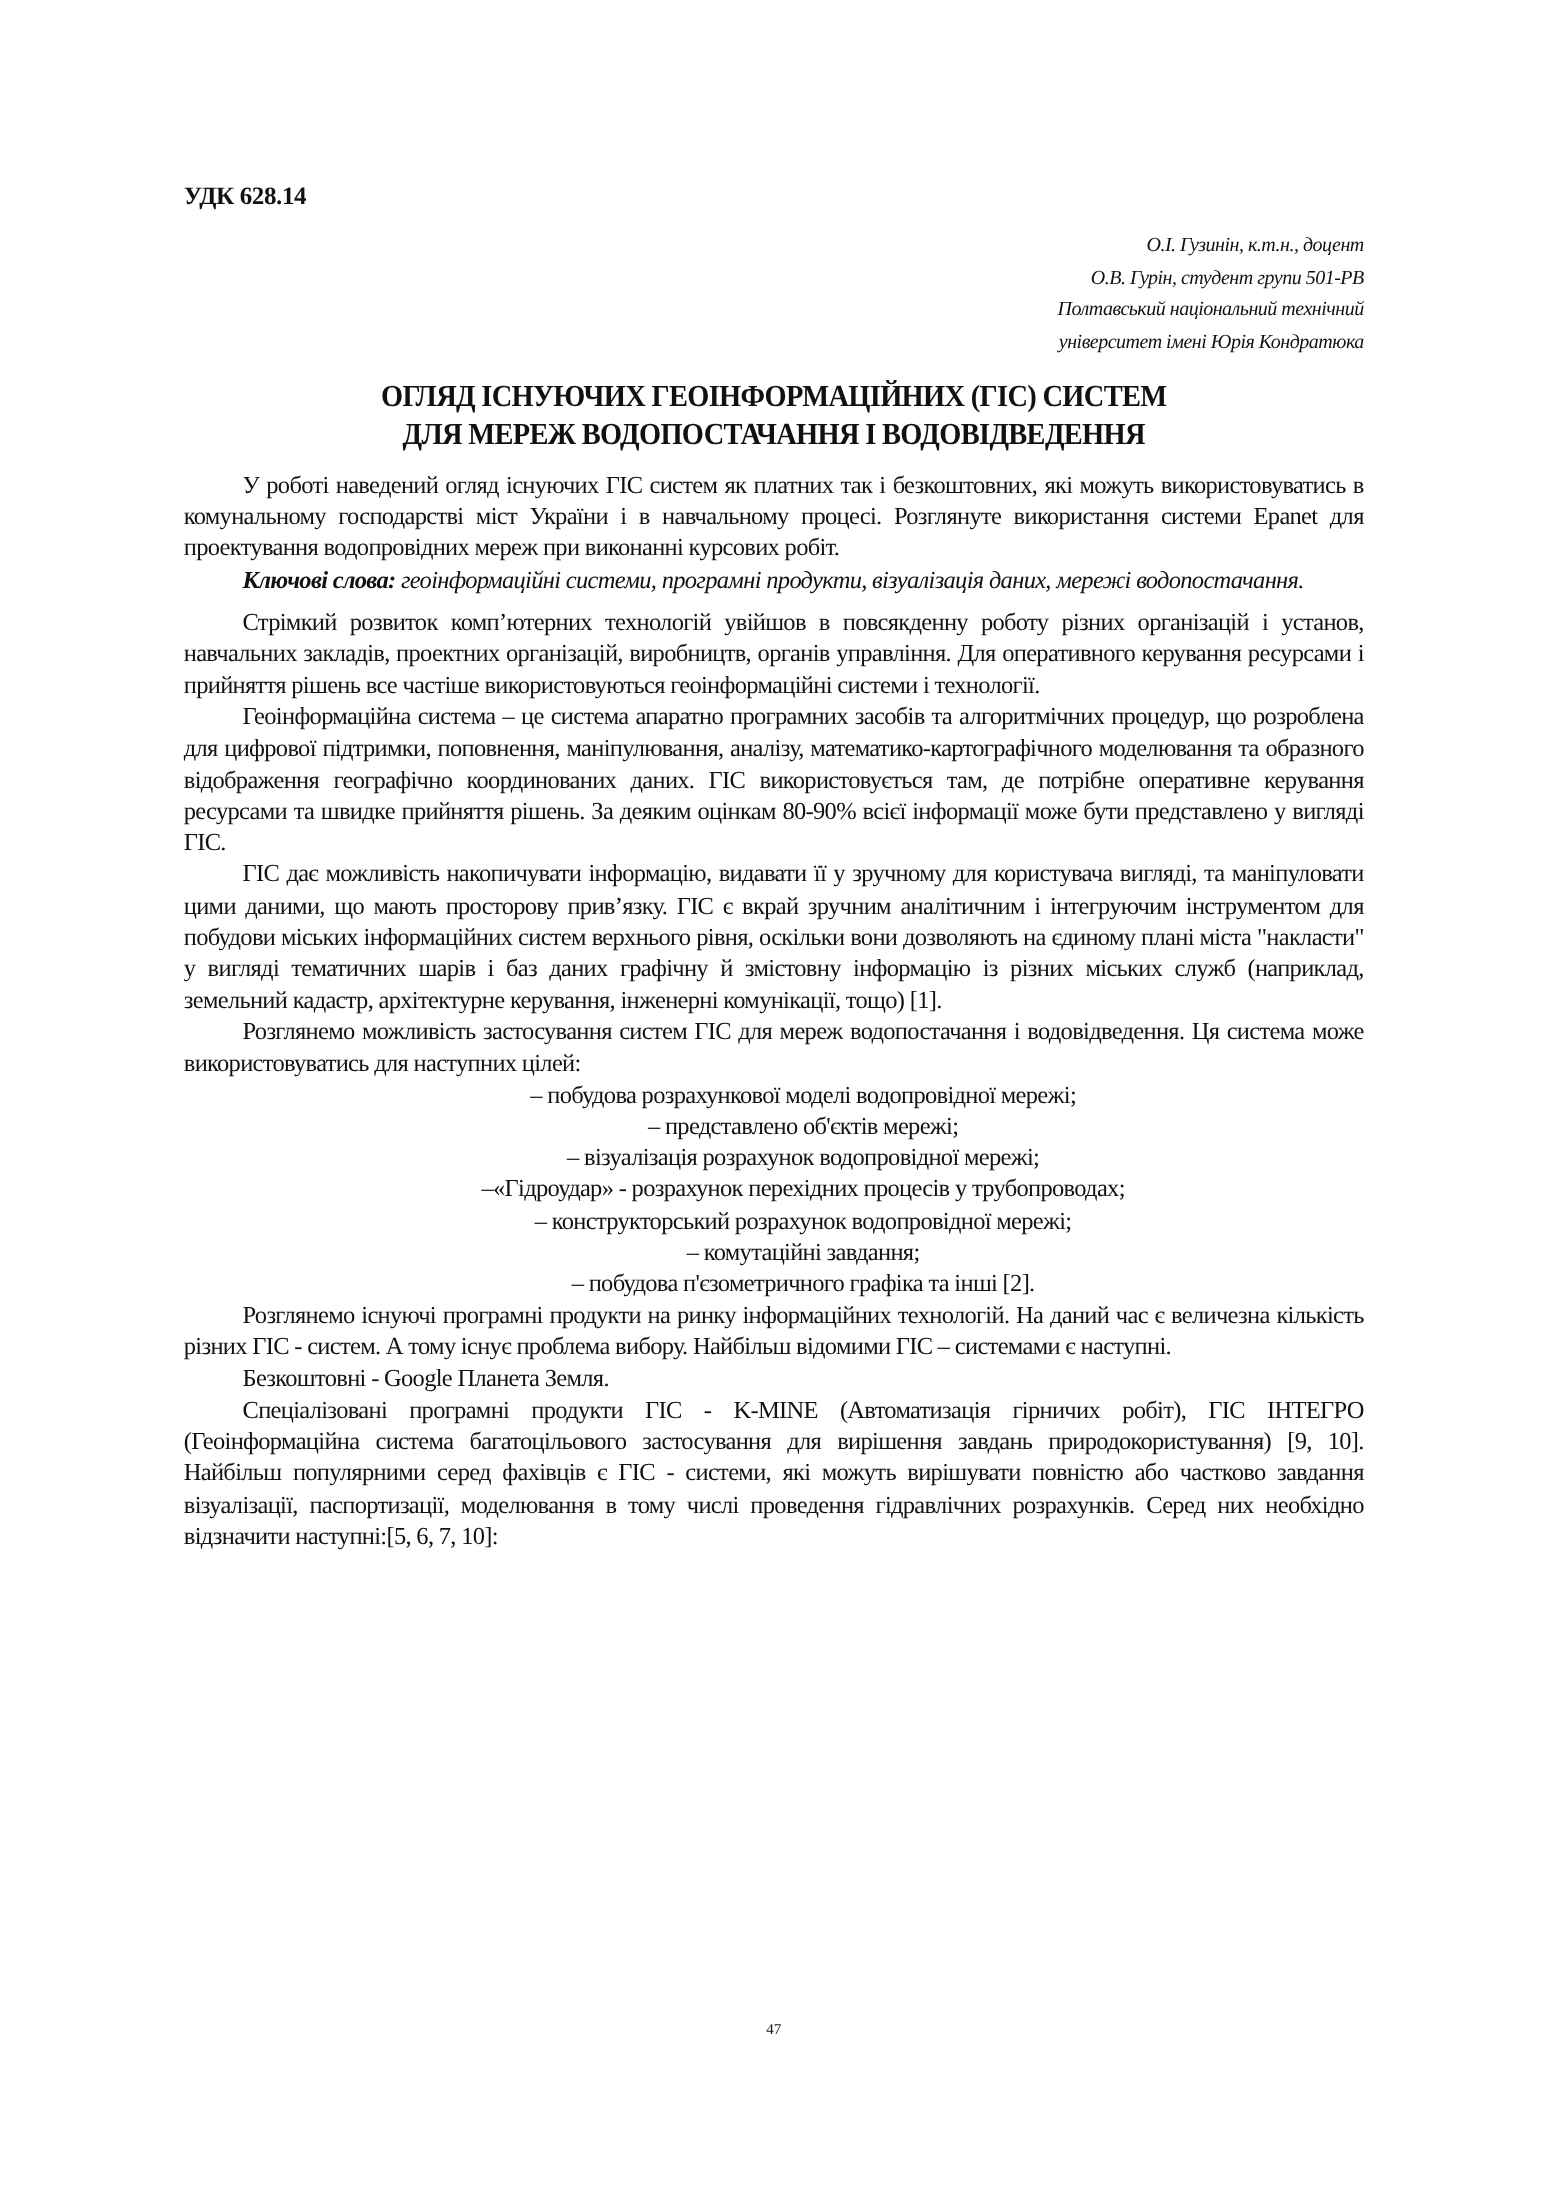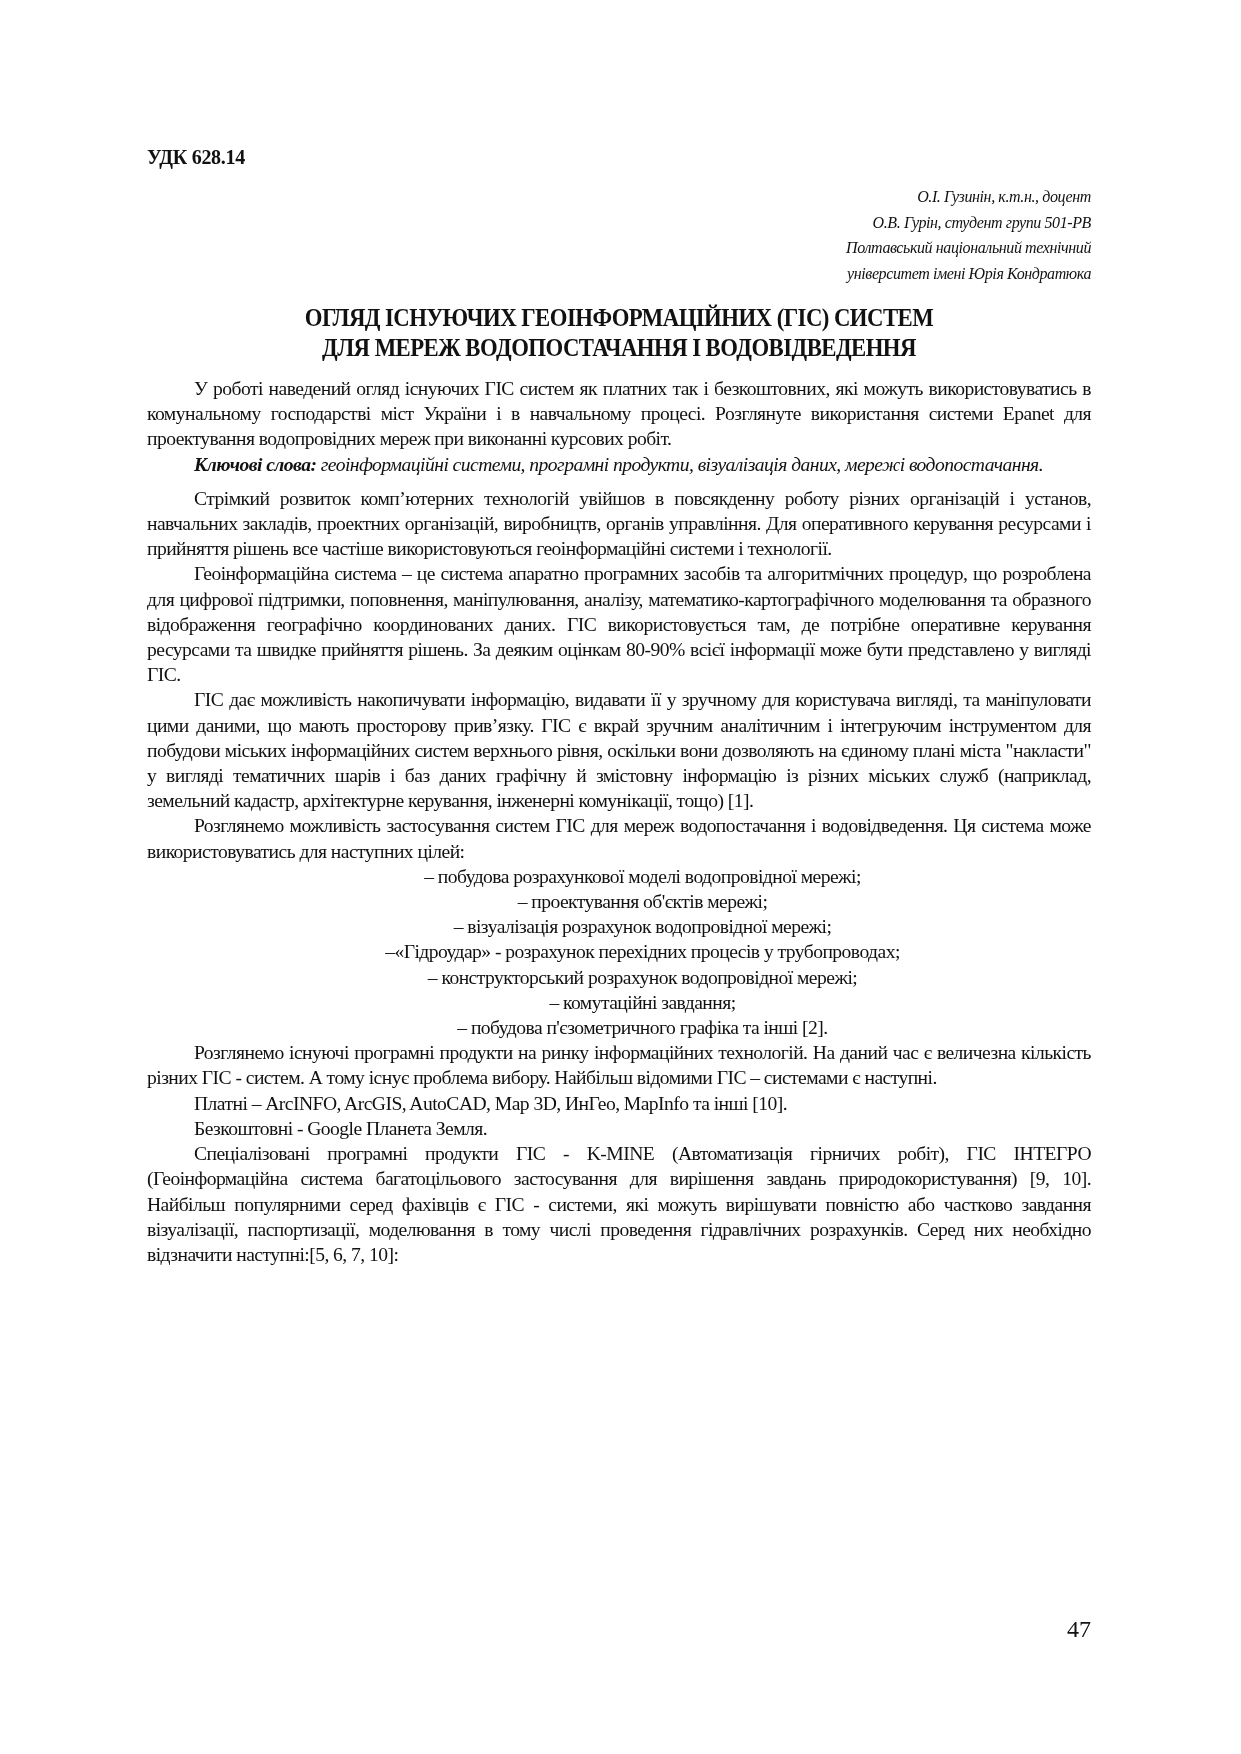--- a/index.html
+++ b/index.html
@@ -27,22 +27,22 @@
       font-size: 19.6px; line-height: 25.2px; letter-spacing: -0.55px;
       text-align: justify;
     }
     .body-text p { margin: 0; text-indent: 47px; }
     .abstract { }
     .keywords { font-style: italic; }
     .keywords b { font-style: italic; font-weight: bold; }
     .gap { height: 9px; }
     .list p { text-align: center; }
     .page-number {
-      position: absolute; left: 0; width: 944px; top: 1616px; text-align: right;
-      font-size: 24px;
+      position: absolute; left: 0; width: 944px; top: 1616px; text-align: center;
+      font-size: 12px;
     }
   </style>
 </head>
 <body>
 
 <div class="page">
 
   <div class="udk">УДК 628.14</div>
 
   <div class="authors">
@@ -60,27 +60,26 @@
   <div class="body-text">
     <p class="abstract">У роботі наведений огляд існуючих ГІС систем як платних так і безкоштовних, які можуть використовуватись в комунальному господарстві міст України і в навчальному процесі. Розглянуте використання системи Epanet для проектування водопровідних мереж при виконанні курсових робіт.</p>
     <p class="keywords"><b>Ключові слова:</b><span> геоінформаційні системи, програмні продукти, візуалізація даних, мережі водопостачання.</span></p>
     <div class="gap"></div>
     <p>Стрімкий розвиток комп’ютерних технологій увійшов в повсякденну роботу різних організацій і установ, навчальних закладів, проектних організацій, виробництв, органів управління. Для оперативного керування ресурсами і прийняття рішень все частіше використовуються геоінформаційні системи і технології.</p>
     <p>Геоінформаційна система – це система апаратно програмних засобів та алгоритмічних процедур, що розроблена для цифрової підтримки, поповнення, маніпулювання, аналізу, математико-картографічного моделювання та образного відображення географічно координованих даних. ГІС використовується там, де потрібне оперативне керування ресурсами та швидке прийняття рішень. За деяким оцінкам 80-90% всієї інформації може бути  представлено у вигляді ГІС.</p>
     <p>ГІС дає можливість накопичувати інформацію, видавати її у зручному для користувача вигляді, та маніпуловати цими даними, що мають просторову прив’язку. ГІС є вкрай зручним аналітичним і інтегруючим інструментом для побудови міських інформаційних систем верхнього рівня, оскільки вони дозволяють на єдиному плані міста "накласти" у вигляді тематичних шарів і баз даних графічну й змістовну інформацію із різних міських служб (наприклад, земельний кадастр, архітектурне керування, інженерні комунікації, тощо) [1].</p>
     <p>Розглянемо можливість застосування систем ГІС для мереж водопостачання і водовідведення. Ця система може використовуватись для наступних цілей:</p>
     <div class="list">
       <p>– побудова розрахункової моделі водопровідної мережі;</p>
-      <p>– проектування об'єктів мережі;</p>
+      <p>– представлено об'єктів мережі;</p>
       <p>– візуалізація розрахунок водопровідної мережі;</p>
       <p>–«Гідроудар» - розрахунок перехідних процесів у трубопроводах;</p>
       <p>– конструкторський розрахунок водопровідної мережі;</p>
       <p>– комутаційні завдання;</p>
       <p>– побудова п'єзометричного графіка та інші [2].</p>
     </div>
     <p>Розглянемо існуючі програмні продукти на ринку інформаційних технологій. На даний час є величезна кількість різних ГІС - систем. А тому існує проблема вибору. Найбільш відомими ГІС – системами є наступні.</p>
-    <p>Платні – ArcINFO, ArcGIS, AutoCAD, Map 3D, ИнГео, MapInfo та інші [10].</p>
     <p>Безкоштовні - Google Планета Земля.</p>
     <p>Спеціалізовані програмні продукти ГІС - K-MINE (Автоматизація гірничих робіт), ГІС ІНТЕГРО (Геоінформаційна система багатоцільового застосування для вирішення завдань природокористування) [9, 10]. Найбільш популярними серед фахівців є ГІС - системи, які можуть вирішувати повністю або частково завдання візуалізації, паспортизації, моделювання в тому числі проведення гідравлічних розрахунків. Серед них необхідно відзначити наступні:[5, 6, 7, 10]:</p>
   </div>
 
   <div class="page-number">47</div>
 </div>
 
 </body></html>

